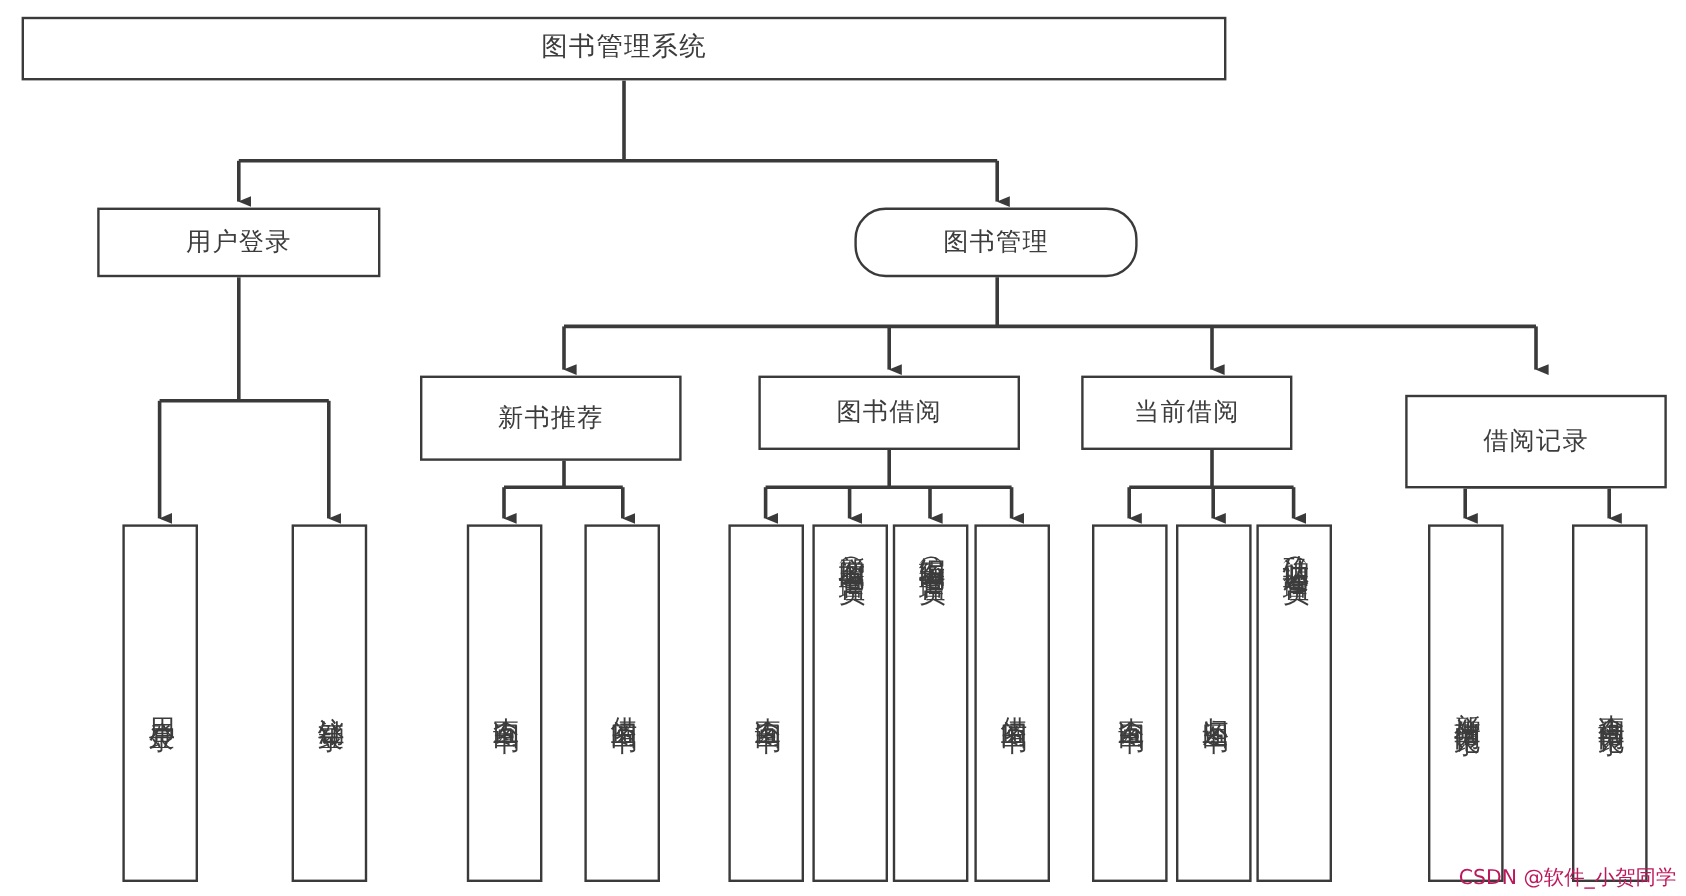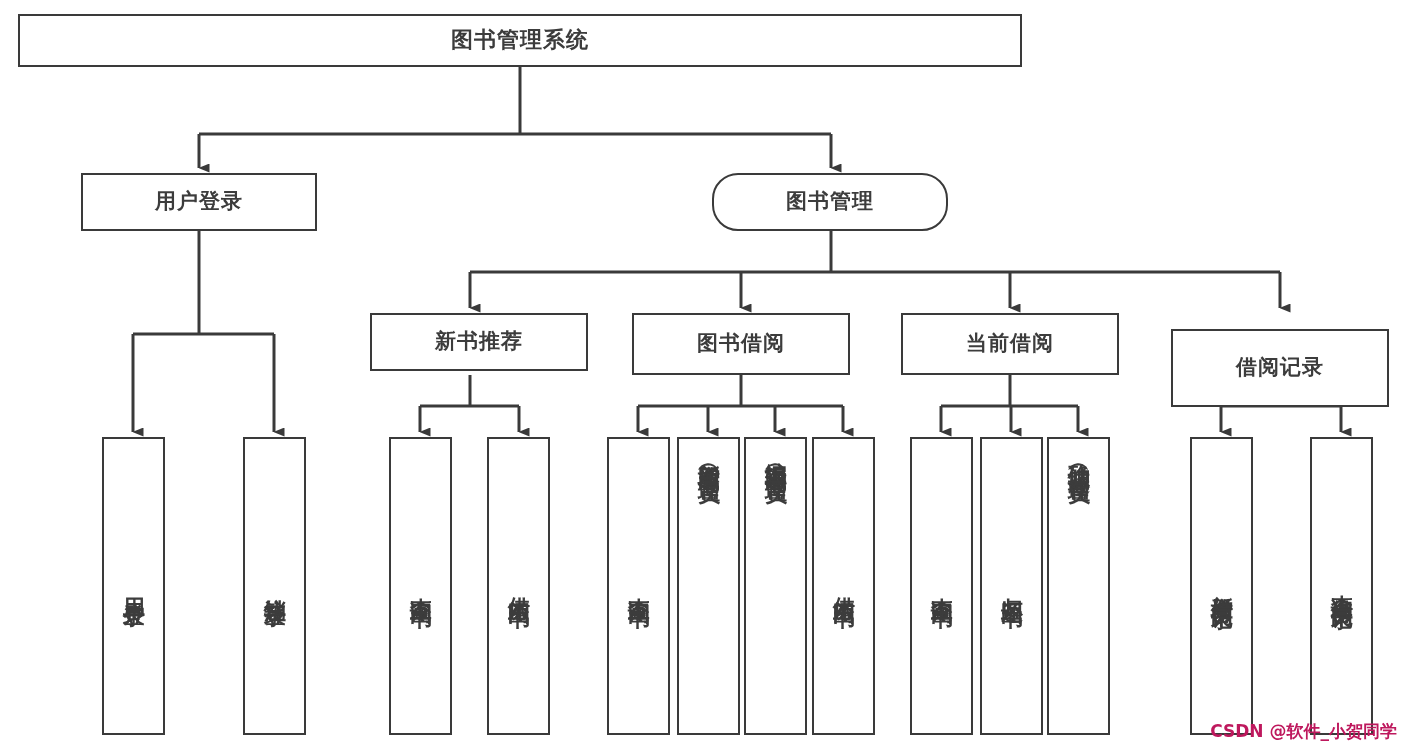--- a/index.html
+++ b/index.html
@@ -9,21 +9,20 @@
   }
   body {
     font-family: "DejaVu Sans", "Liberation Sans", sans-serif;
   }
   #diagram-root {
     position: relative;
     width: 1405px;
     height: 747px;
     background: #ffffff;
     overflow: hidden;
-    font-weight: bold;
   }
   svg.canvas {
     position: absolute;
     top: 0; left: 0;
     width: 1405px;
     height: 747px;
   }
   .node-box {
     position: absolute;
     box-sizing: border-box;
@@ -131,27 +130,27 @@
     <span class="node-label-h">图书管理系统</span>
   </div>
 
   <div class="node-box" style="left:81px; top:173px; width:236px; height:58px;">
     <span class="node-label-h">用户登录</span>
   </div>
   <div class="node-box" style="left:712px; top:173px; width:236px; height:58px;border-radius:26px;">
     <span class="node-label-h">图书管理</span>
   </div>
 
-  <div class="node-box" style="left:370px; top:313px; width:218px; height:58px;">
+  <div class="node-box" style="left:350px; top:313px; width:218px; height:71px;">
     <span class="node-label-h">新书推荐</span>
   </div>
   <div class="node-box" style="left:632px; top:313px; width:218px; height:62px;justify-content:center;">
     <span class="node-label-h">图书借阅</span>
   </div>
-  <div class="node-box" style="left:901px; top:313px; width:218px; height:62px;">
+  <div class="node-box" style="left:901px; top:313px; width:176px; height:62px;">
     <span class="node-label-h">当前借阅</span>
   </div>
   <div class="node-box" style="left:1171px; top:313px; width:218px; height:78px;margin-top:16px;">
     <span class="node-label-h">借阅记录</span>
   </div>
 
   <div class="leaf-box centered" style="left:102px; top:437px; width:63px; height:298px;">
     <span class="node-label-v">用户登录</span>
   </div>
   <div class="leaf-box centered" style="left:243px; top:437px; width:63px; height:298px;">

